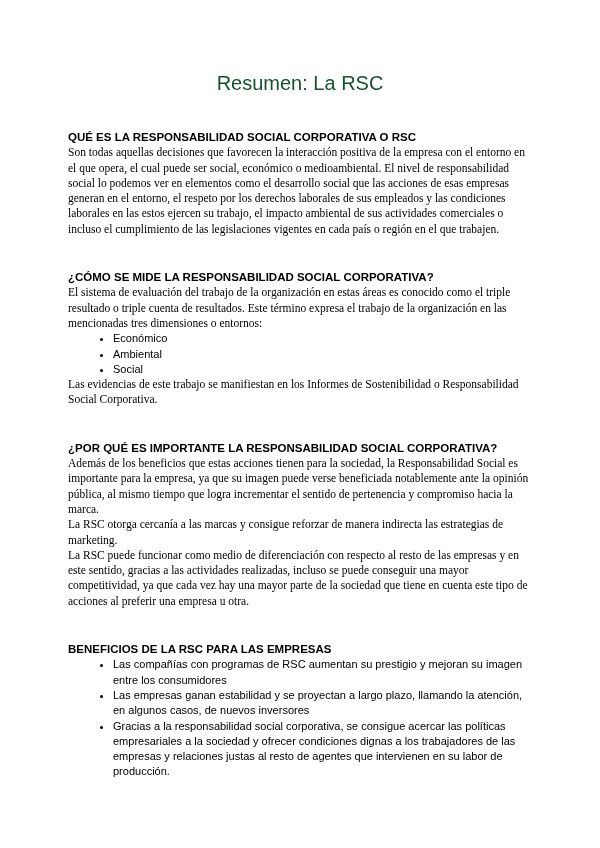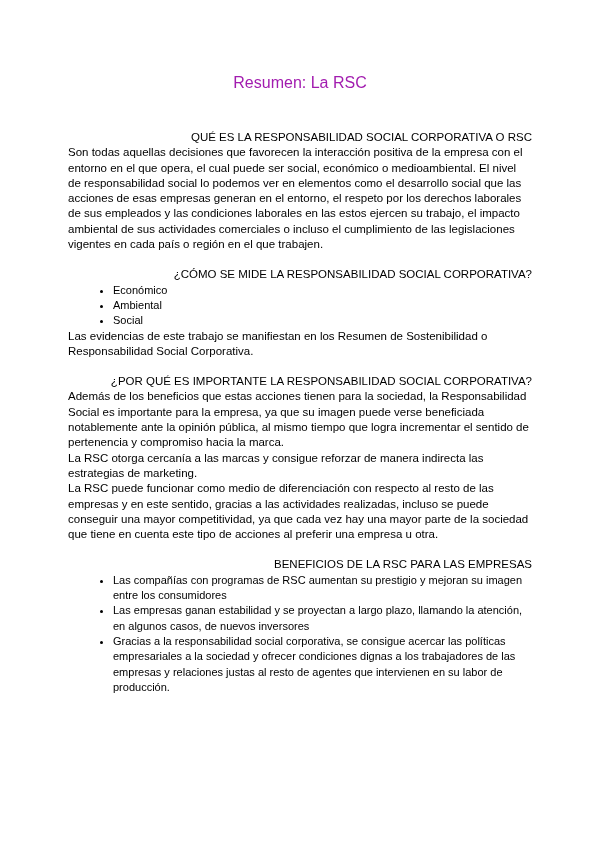--- a/index.html
+++ b/index.html
@@ -13,38 +13,38 @@
   .page {
     width: 600px;
     height: 848px;
     background: #ffffff;
     padding: 70px 68px 0 68px;
     overflow: hidden;
   }
   .doc-title {
     font-family: "Liberation Sans", sans-serif;
     font-weight: 400;
-    font-size: 16px;
+    font-size: 20px;
     line-height: 26px;
-    color: #a21caf;
+    color: #14532d;
     text-align: center;
     margin-bottom: 34px;
   }
-  .sec + .sec { margin-top: 15px; }
+  .sec + .sec { margin-top: 33px; }
   .h {
     font-size: 11.5px;
-    font-weight: normal;
+    font-weight: bold;
     color: #000000;
     line-height: 15.3px;
-    text-align: right;
   }
   .p {
     font-size: 11.5px;
     color: #000000;
     line-height: 15.3px;
+    font-family: Liberation Serif, serif;
   }
   ul.bullets {
     list-style: disc outside;
     margin: 0;
     padding-left: 45px;
   }
   ul.bullets li {
     font-size: 11px;
     color: #000000;
     line-height: 15.3px;
@@ -57,26 +57,27 @@
 
   <h1 class="doc-title">Resumen: La RSC</h1>
 
   <section class="sec">
     <h2 class="h">QUÉ ES LA RESPONSABILIDAD SOCIAL CORPORATIVA O RSC</h2>
     <p class="p">Son todas aquellas decisiones que favorecen la interacción positiva de la empresa con el entorno en el que opera, el cual puede ser social, económico o medioambiental. El nivel de responsabilidad social lo podemos ver en elementos como el desarrollo social que las acciones de esas empresas generan en el entorno, el respeto por los derechos laborales de sus empleados y las condiciones laborales en las estos ejercen su trabajo, el impacto ambiental de sus actividades comerciales o incluso el cumplimiento de las legislaciones vigentes en cada país o región en el que trabajen.</p>
   </section>
 
   <section class="sec">
     <h2 class="h">¿CÓMO SE MIDE LA RESPONSABILIDAD SOCIAL CORPORATIVA?</h2>
+    <p class="p">El sistema de evaluación del trabajo de la organización en estas áreas es conocido como el triple resultado o triple cuenta de resultados. Este término expresa el trabajo de la organización en las mencionadas tres dimensiones o entornos:</p>
     <ul class="bullets">
       <li>Económico</li>
       <li>Ambiental</li>
       <li>Social</li>
     </ul>
-    <p class="p">Las evidencias de este trabajo se manifiestan en los Resumen de Sostenibilidad o Responsabilidad Social Corporativa.</p>
+    <p class="p">Las evidencias de este trabajo se manifiestan en los Informes de Sostenibilidad o Responsabilidad Social Corporativa.</p>
   </section>
 
   <section class="sec">
     <h2 class="h">¿POR QUÉ ES IMPORTANTE LA RESPONSABILIDAD SOCIAL CORPORATIVA?</h2>
     <p class="p">Además de los beneficios que estas acciones tienen para la sociedad, la Responsabilidad Social es importante para la empresa, ya que su imagen puede verse beneficiada notablemente ante la opinión pública, al mismo tiempo que logra incrementar el sentido de pertenencia y compromiso hacia la marca.</p>
     <p class="p">La RSC otorga cercanía a las marcas y consigue reforzar de manera indirecta las estrategias de marketing.</p>
     <p class="p">La RSC puede funcionar como medio de diferenciación con respecto al resto de las empresas y en este sentido, gracias a las actividades realizadas, incluso se puede conseguir una mayor competitividad, ya que cada vez hay una mayor parte de la sociedad que tiene en cuenta este tipo de acciones al preferir una empresa u otra.</p>
   </section>
 
   <section class="sec">

